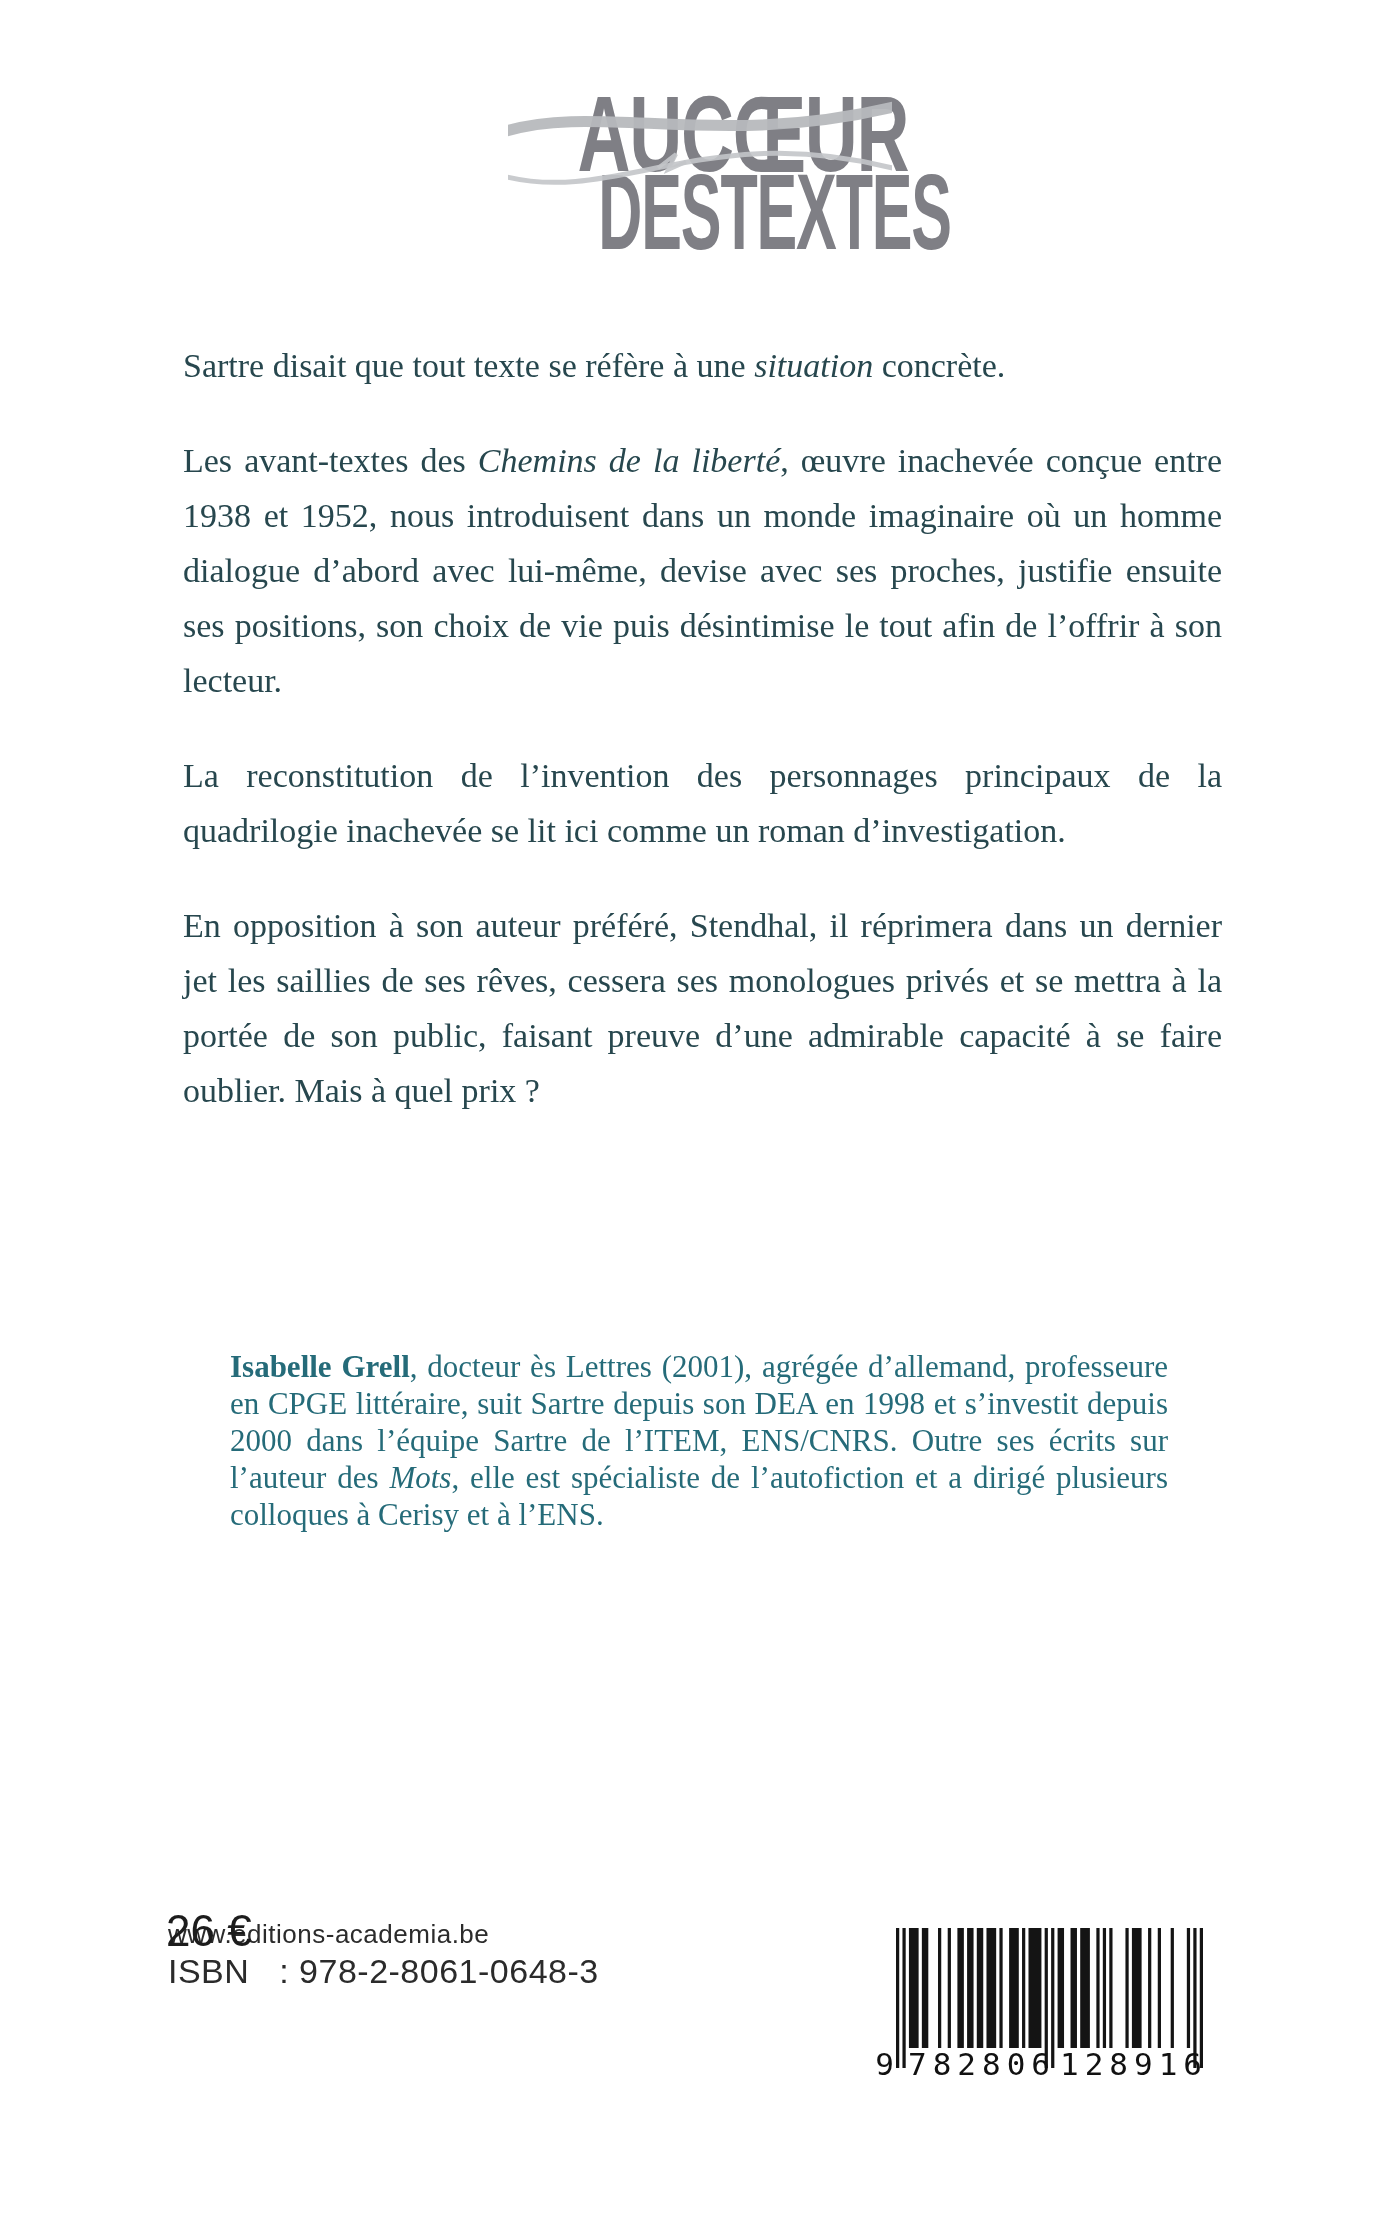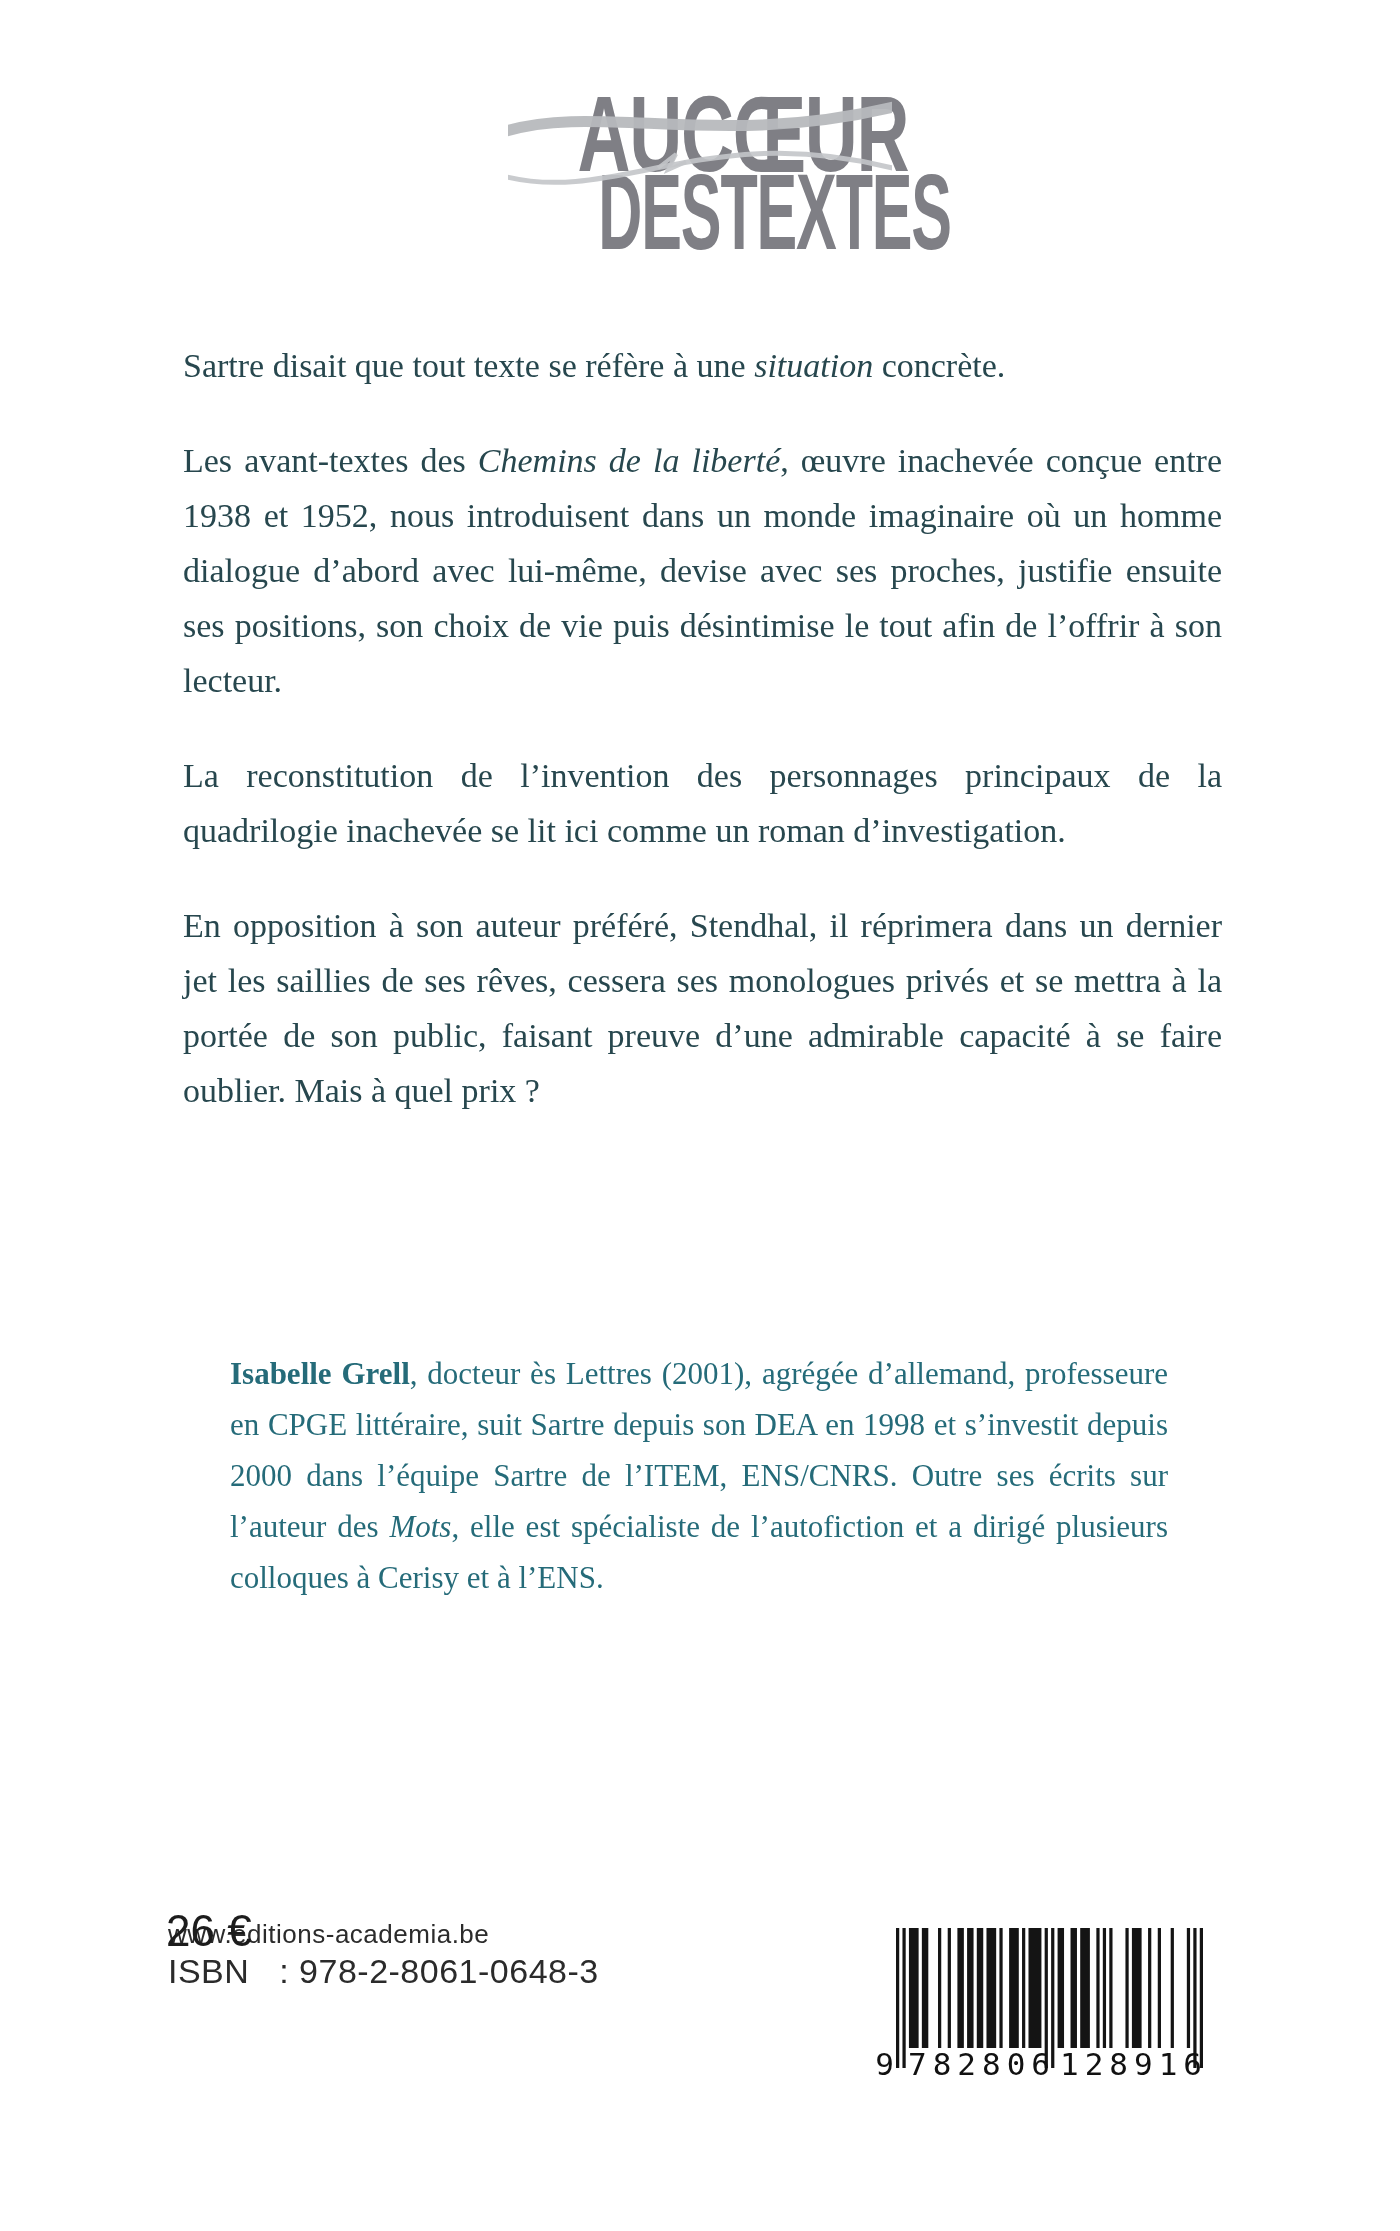--- a/index.html
+++ b/index.html
@@ -28,21 +28,21 @@
     font-size:34px;line-height:55px;text-align:justify;
   }
   .copy p{margin:0 0 40px 3px;}
   .copy p:first-child{text-align:left;}
   .italic{font-style:italic;}
   .bold{font-weight:bold;}
   
   .bio{
     position:absolute;left:230px;top:1348px;width:938px;
     color:var(--bio-ink,#256b79);
-    font-size:31px;line-height:51px;text-align:justify;
+    font-size:31px;line-height:37px;text-align:justify;
   }
   
   .footer-left{
     position:absolute;left:168px;top:1916px;
     font-family:Liberation Sans, sans-serif;color:#2b2b2b;
   }
   .site-line{font-size:26px;line-height:37px;letter-spacing:0.5px;}
   .isbn-line{font-size:34px;line-height:37px;letter-spacing:0.5px;white-space:pre-wrap;}
   .price{
     position:absolute;left:166px;top:1906px;

